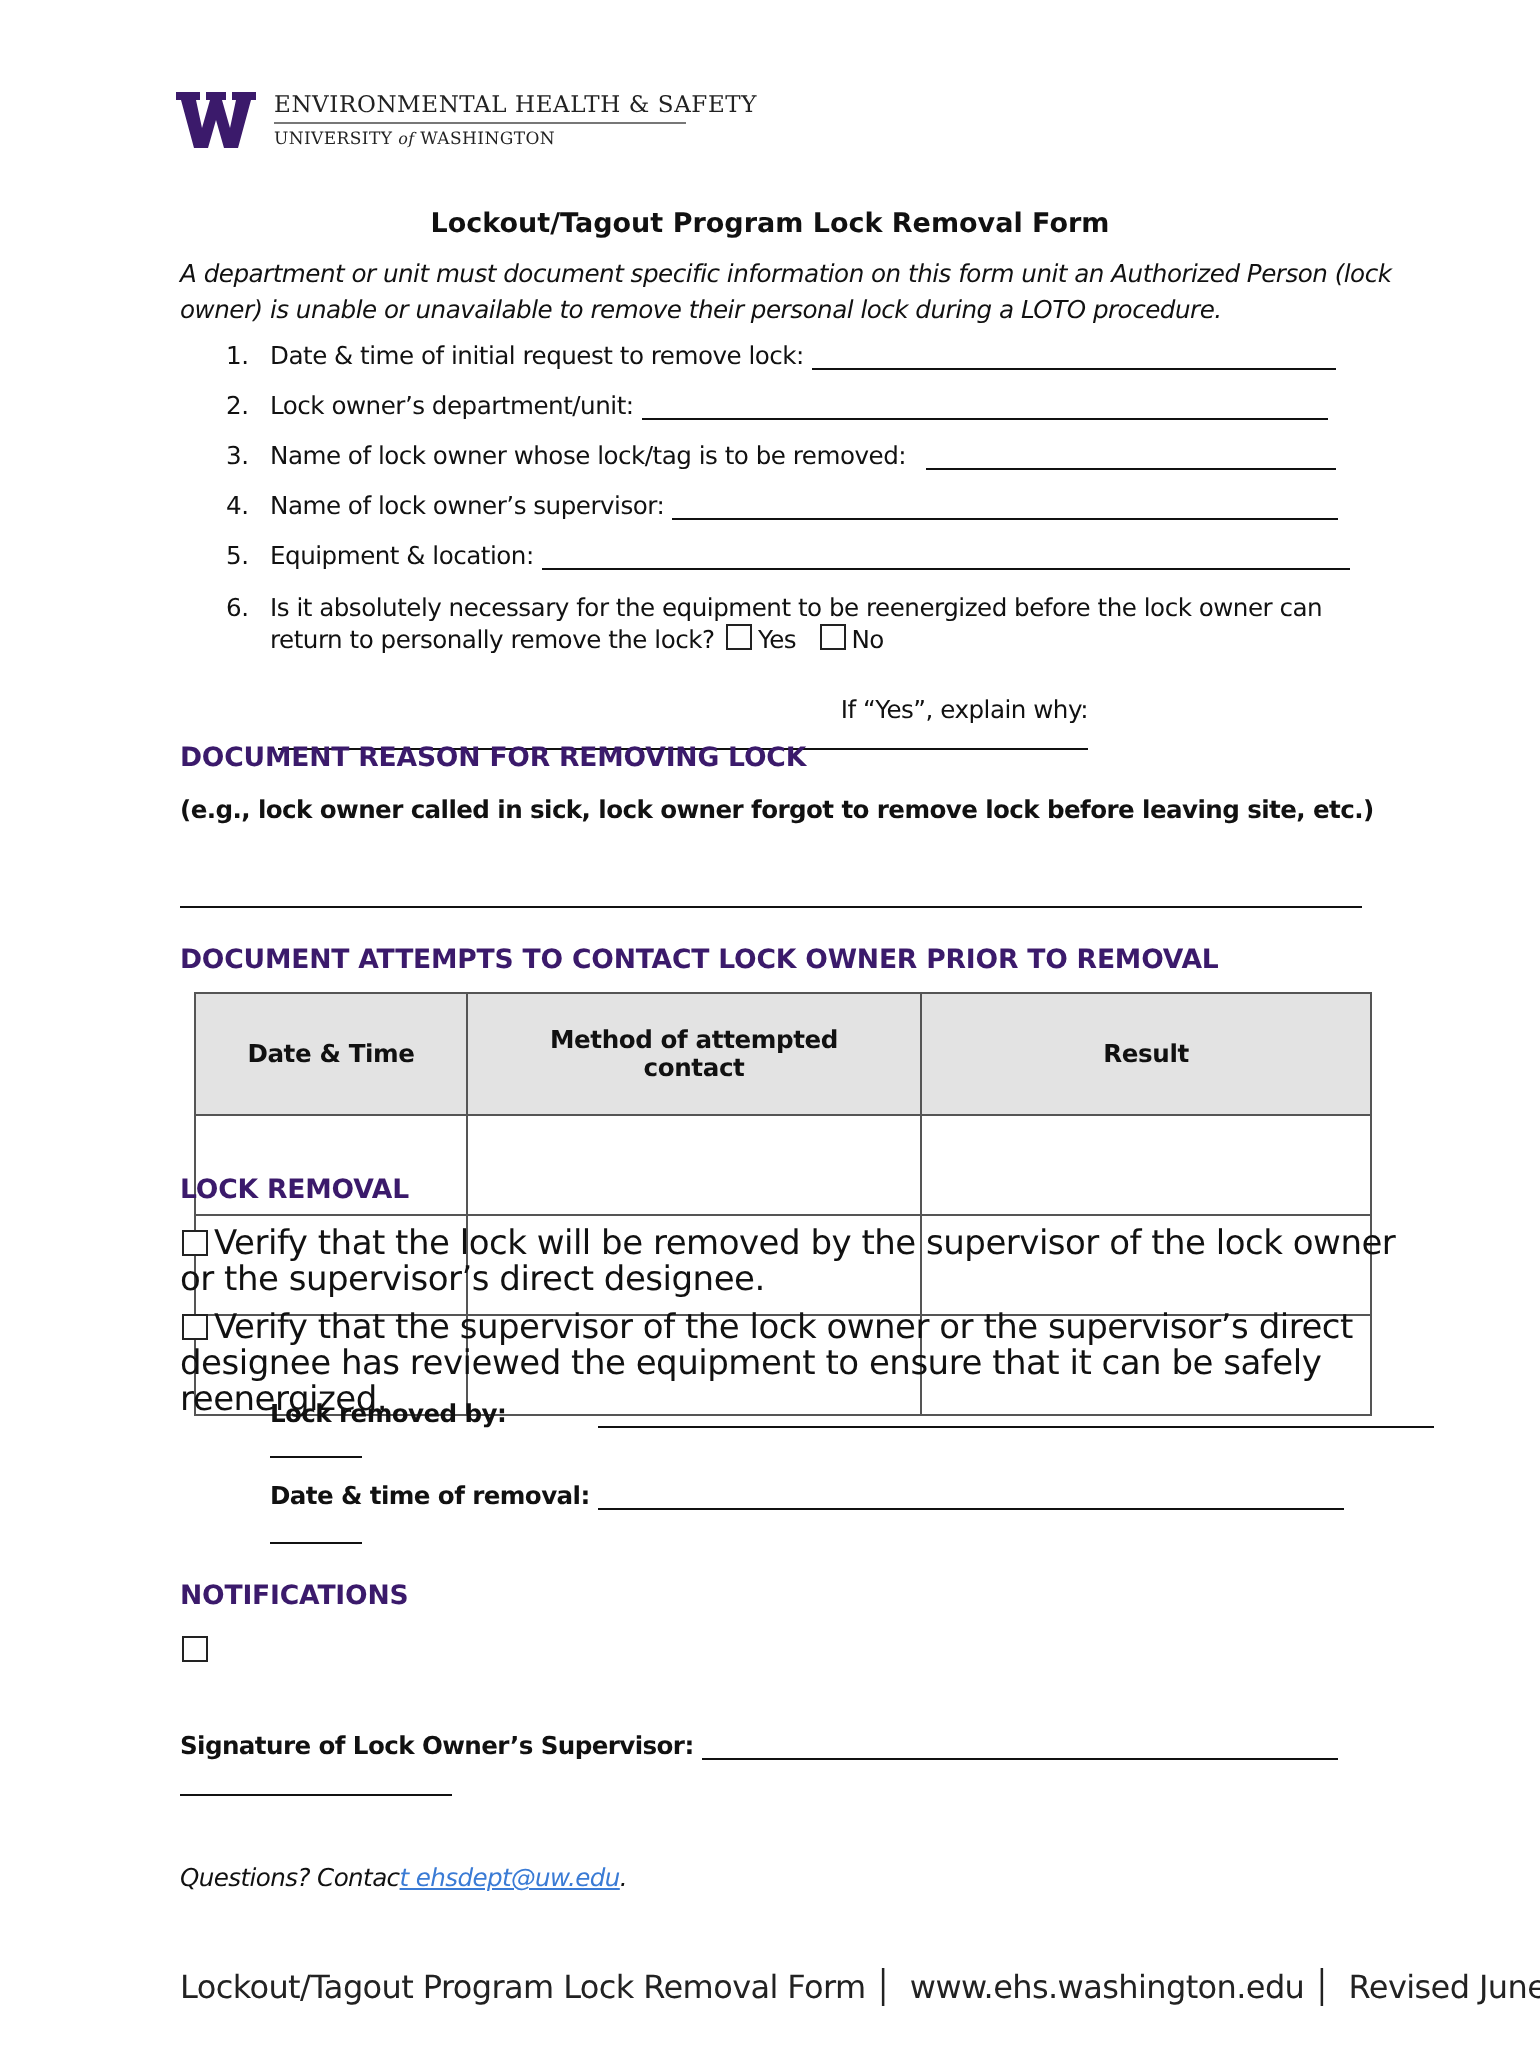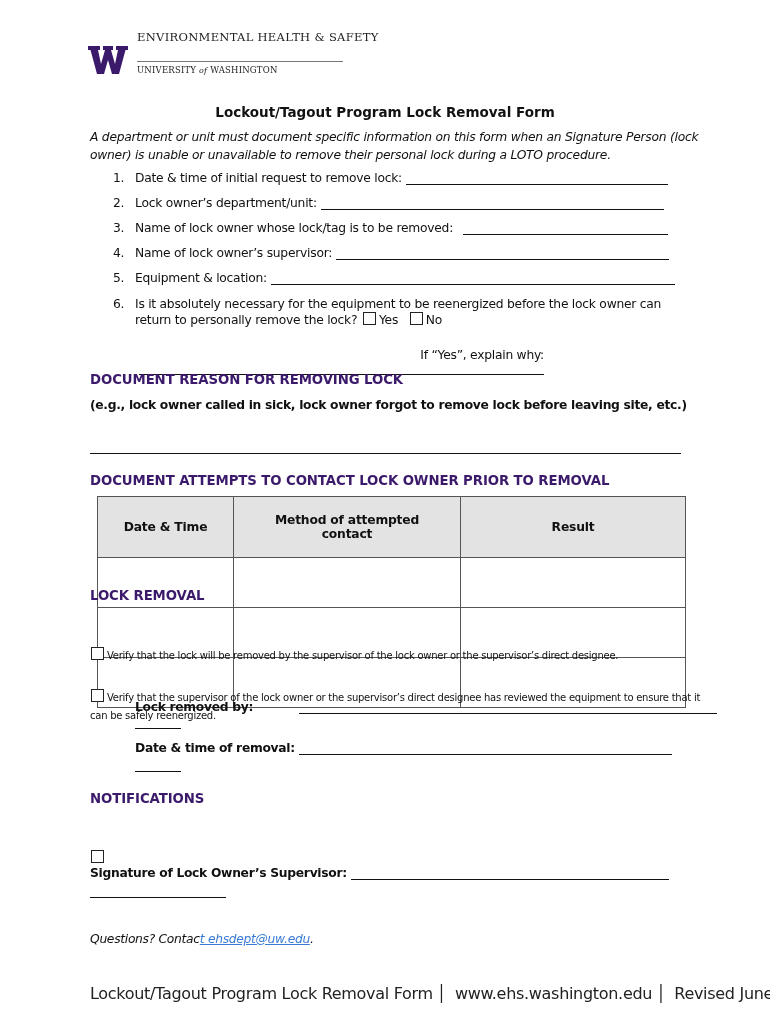--- a/index.html
+++ b/index.html
@@ -1,57 +1,57 @@
 <!DOCTYPE html>
 <html><head>
 <meta charset="utf-8">
 <style>
   html, body { margin: 0; padding: 0; background: #ffffff; }
   body { width: 770px; height: 1024px; position: relative; overflow: hidden;
          font-family: "DejaVu Sans", sans-serif; color: #111; }
   .abs { position: absolute; }
   .logo-w { left: 88px; top: 44px; width: 40px; height: 32px; }
-  .org-name { left: 137px; top: 30px; font-family: "DejaVu Serif", serif; font-size: 11.5px; letter-spacing: 0.3px; color: #222; white-space: nowrap; }
+  .org-name { left: 137px; top: 45px; font-family: "DejaVu Serif", serif; font-size: 11.5px; letter-spacing: 0.3px; color: #222; white-space: nowrap; }
   .org-rule { left: 137px; top: 61px; width: 206px; height: 1px; background: #777; }
   .org-sub { left: 137px; top: 65px; font-family: "DejaVu Serif", serif; font-size: 8.5px; letter-spacing: 0.2px; color: #222; white-space: nowrap; }
   .org-sub i { font-size: 8px; text-align: right; }
   .title { left: 0; width: 770px; top: 104px; text-align: center; font-weight: bold; font-size: 13.5px; }
   .intro { left: 90px; top: 128px; width: 610px; font-style: italic; font-size: 12.3px; line-height: 18px; letter-spacing: -0.25px; }
   .q { left: 113px; font-size: 12.3px; letter-spacing: -0.25px; white-space: nowrap; display: flex; align-items: flex-end; }
   .q .num { width: 22px; display: inline-block; }
   .line { display: inline-block; border-bottom: 1.3px solid #111; height: 12px; margin-left: 4px; }
   .cb { display: inline-block; width: 11px; height: 11px; border: 1px solid #222; vertical-align: -1px; margin: 0 3px 0 2px; background: #fff; }
   .h2 { left: 90px; font-weight: bold; font-size: 13.3px; color: #3b1a6b; letter-spacing: -0.1px; white-space: nowrap; }
   .bold-text { font-weight: bold; font-size: 12.3px; letter-spacing: -0.3px; }
   .hrule { height: 1.3px; background: #111; }
   table.attempts { position: absolute; left: 97px; top: 496px; width: 589px; border-collapse: collapse; font-size: 12.3px; }
   table.attempts th, table.attempts td { border: 1.3px solid #555; padding: 16px; height: 17px; }
   table.attempts th { background: #e3e3e3; font-weight: bold; text-align: center; height: 17px; letter-spacing: -0.2px; }
-  .chk-line { font-size: 10px; letter-spacing: -0.25px; line-height: 18px; margin-top: 34px; }
+  .chk-line { font-size: 17px; letter-spacing: -0.25px; line-height: 18px; }
   .footer { left: 90px; top: 984px; font-size: 16px; letter-spacing: -0.3px; white-space: nowrap; color: #222; }
   .footer .sep { margin: 0 4px; }
   .questions { left: 90px; top: 932px; font-style: italic; font-size: 12.3px; letter-spacing: -0.3px; white-space: nowrap; }
   .questions a { color: #3a7bd5; text-decoration: underline; }
 </style>
 </head>
 <body>
 
 <svg class="abs logo-w" viewBox="0 0 40 32">
   <path d="M0 2 H12 V6 H10 L13 20 L17 6 H15 V2 H25 V6 H23 L27 20 L30 6 H28 V2 H40 V6 H37.5 L31 30 H24 L20 16 L16 30 H9 L2.5 6 H0 Z" fill="#3b1a6b"></path>
 </svg>
 <div class="abs org-name">ENVIRONMENTAL HEALTH &amp; SAFETY</div>
 <div class="abs org-rule"></div>
 <div class="abs org-sub">
   <span>UNIVERSITY</span>
   <i>of</i>
   <span>WASHINGTON</span>
 </div>
 
 <div class="abs title">Lockout/Tagout Program Lock Removal Form</div>
-<div class="abs intro">A department or unit must document specific information on this form when an Signature Person (lock owner) is unable or unavailable to remove their personal lock during a LOTO procedure.</div>
+<div class="abs intro">A department or unit must document specific information on this form unit an Authorized Person (lock owner) is unable or unavailable to remove their personal lock during a LOTO procedure.</div>
 
 <div class="abs q" style="top:171px;">
   <span class="num">1.</span>
   <span>Date &amp; time of initial request to remove lock:</span>
   <span class="line" style="width:262px;"></span>
 </div>
 <div class="abs q" style="top:196px;">
   <span class="num">2.</span>
   <span>Lock owner’s department/unit:</span>
   <span class="line" style="width:343px;"></span>

